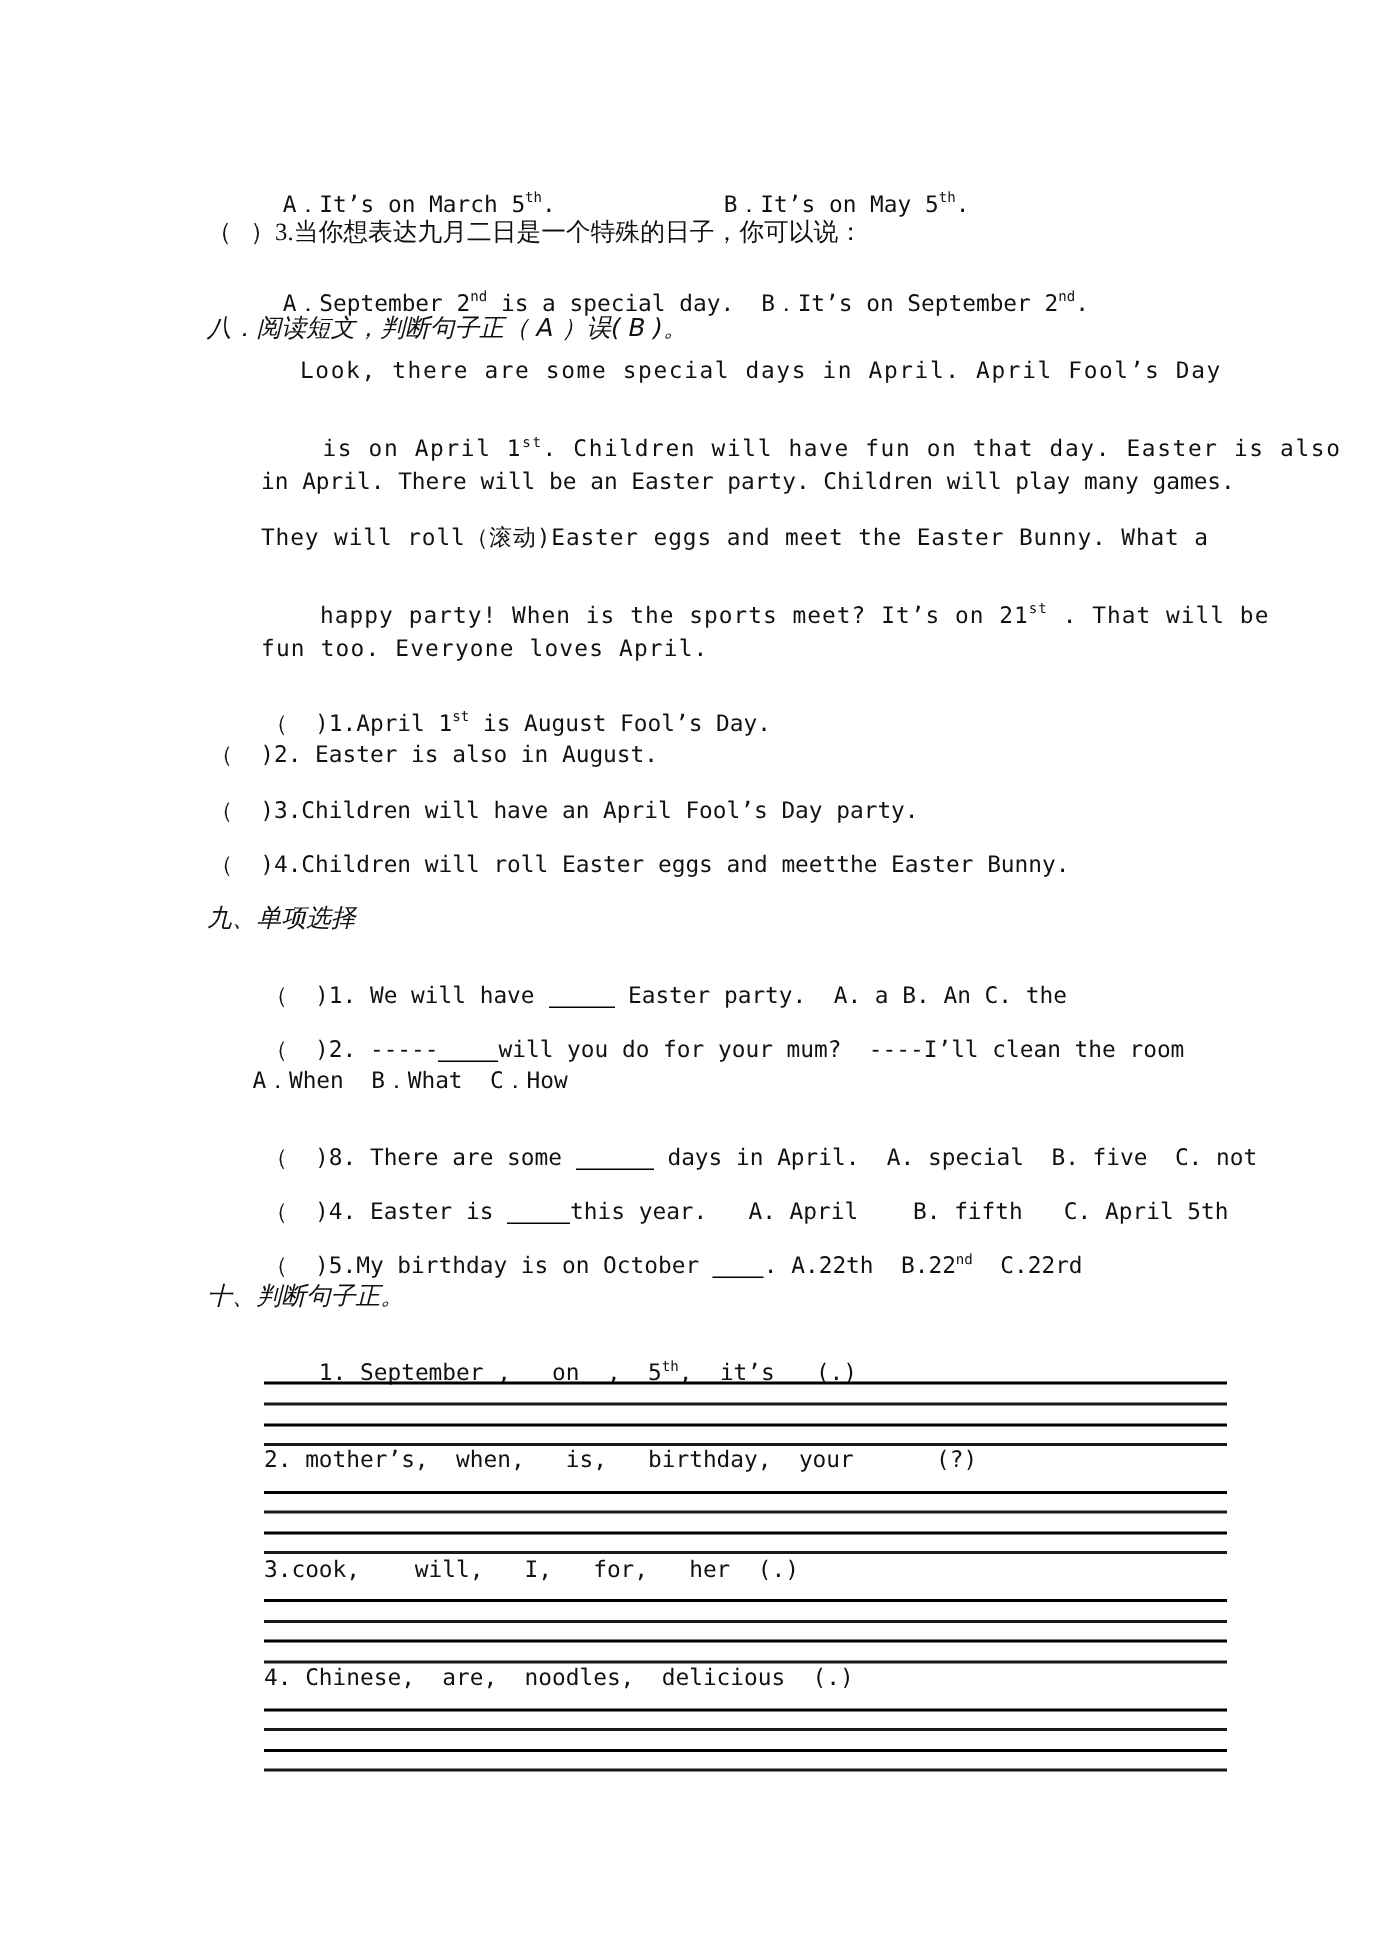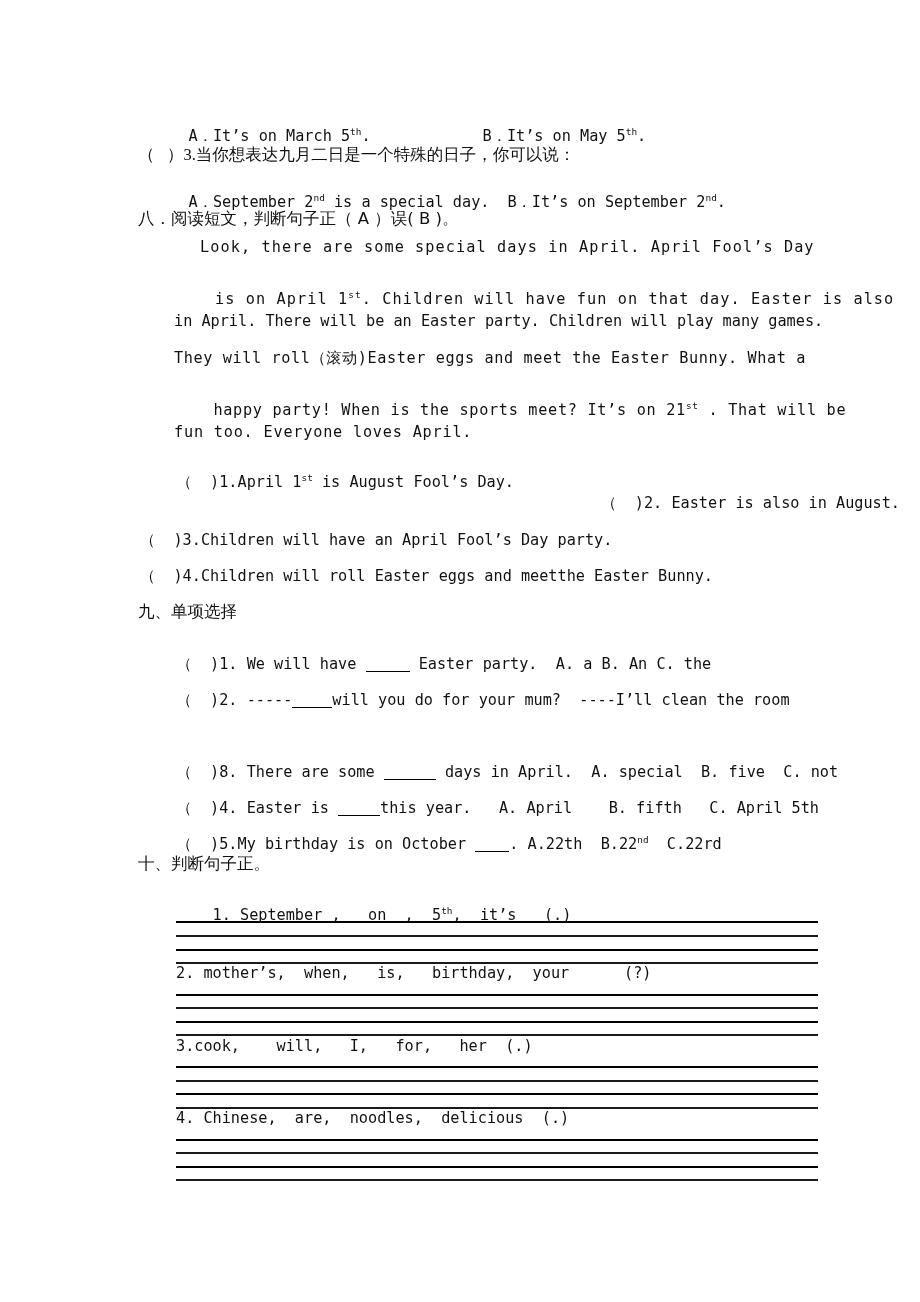--- a/index.html
+++ b/index.html
@@ -30,20 +30,21 @@
     font-family: "DejaVu Sans Mono", "Liberation Mono", monospace;
     font-size: 15.2px;
     letter-spacing: 0px;
     line-height: 1;
     color: #111;
   }
   .cjk  { font-family: Liberation Serif, serif; font-size: 16.5px; }
   .cjk-head {
     font-family: "DejaVu Sans", "Liberation Sans", sans-serif;
     font-size: 16.5px;
+    font-style: italic;
   }
   sup {
     font-size: 0.62em;
     vertical-align: super;
     line-height: 0;
   }
   
   .rule {
     position: absolute;
     left: 176px;
@@ -91,36 +92,37 @@
   <div class="line" style="top:388px; left:174px; letter-spacing:0.7px;">
     <span>happy party! When is the sports meet? It’s on 21</span><sup>st</sup><span> . That will be</span>
   </div>
 
   <div class="line" style="top:425px; left:174px; letter-spacing:0.8px;">fun too. Everyone loves April.</div>
 
   <div class="line" style="top:460px; left:140px;">
     <span>（  )1.April 1</span><sup>st</sup><span> is August Fool’s Day.</span>
   </div>
 
-  <div class="line" style="top:496px; left:140px;text-align:right;">（  )2. Easter is also in August.</div>
+  <div class="line" style="top:496px; left:140px;">（  )2. Easter is also in August.</div>
 
   <div class="line" style="top:533px; left:140px;">（  )3.Children will have an April Fool’s Day party.</div>
 
   <div class="line" style="top:569px; left:140px;">（  )4.Children will roll Easter eggs and meetthe Easter Bunny.</div>
 
   <div class="line cjk-head" style="top:604px; left:138px;">九、单项选择</div>
 
   <div class="line" style="top:641px; left:140px;">
     <span>（  )1. We will have </span><span class="blank-underline" style="width:44px;"></span><span> Easter party.  A. a B. An C. the</span>
   </div>
 
   <div class="line" style="top:677px; left:140px;">
     <span>（  )2. -----</span><span class="blank-underline" style="width:40px;"></span><span>will you do for your mum?  ----I’ll clean the room</span>
   </div>
 
+  <div class="line" style="top:713px; left:150px;">  A．When  B．What  C．How</div>
 
   <div class="line" style="top:749px; left:140px;">
     <span>（  )8. There are some </span><span class="blank-underline" style="width:52px;"></span><span> days in April.  A. special  B. five  C. not</span>
   </div>
 
   <div class="line" style="top:785px; left:140px;">
     <span>（  )4. Easter is </span><span class="blank-underline" style="width:42px;"></span><span>this year.   A. April    B. fifth   C. April 5th</span>
   </div>
 
   <div class="line" style="top:821px; left:140px;">

